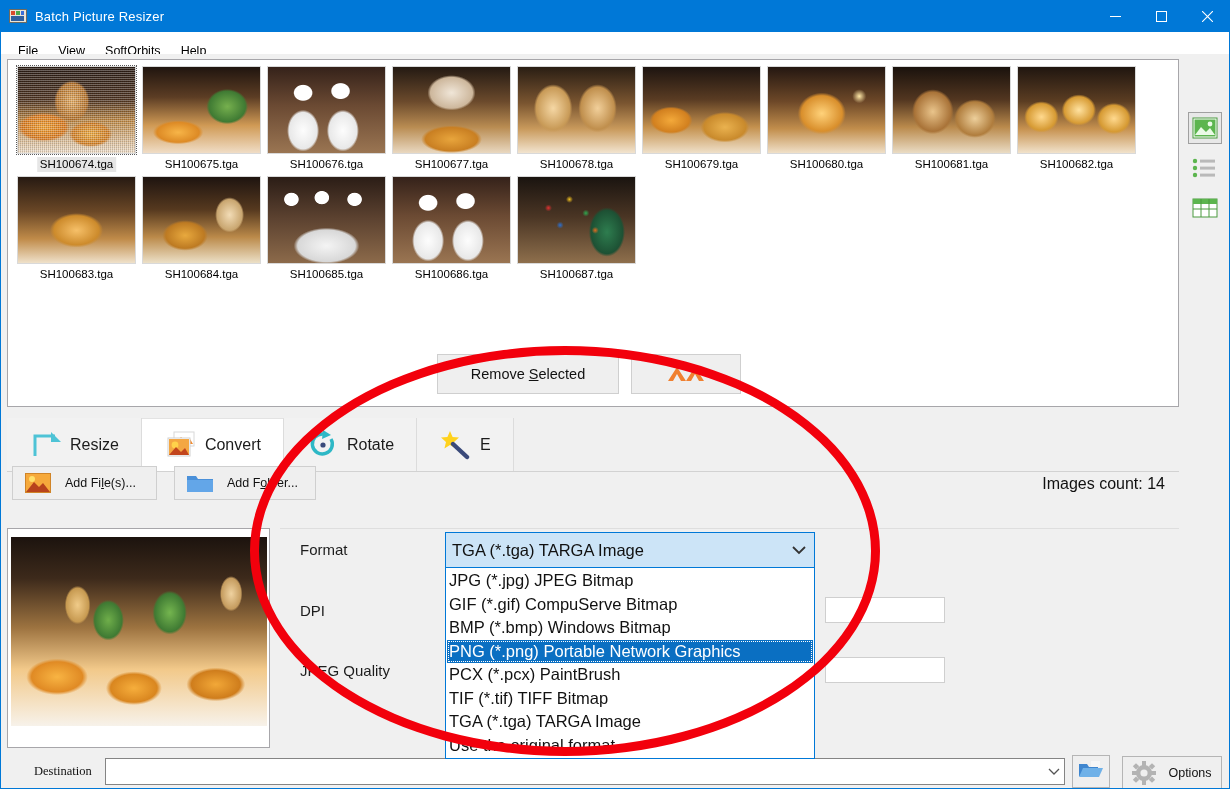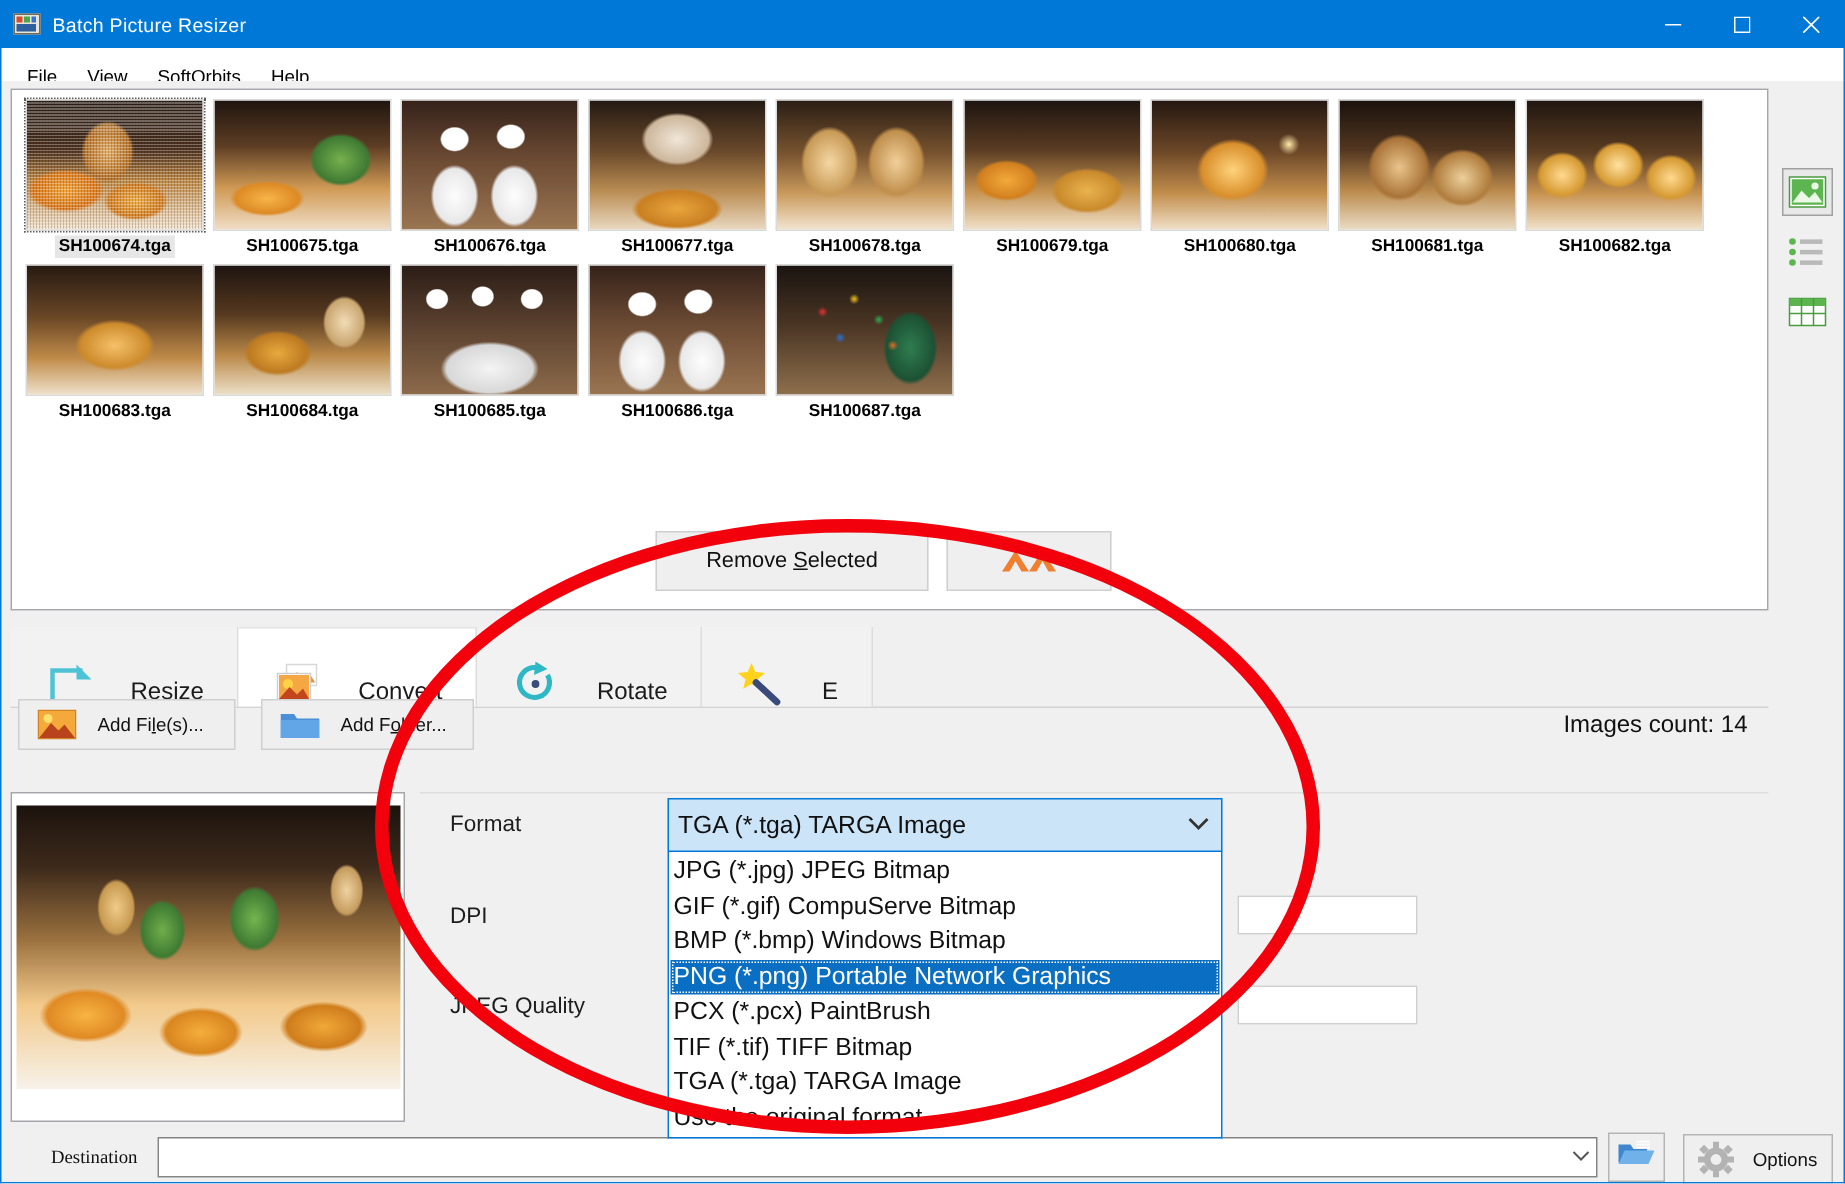--- a/index.html
+++ b/index.html
@@ -42,21 +42,21 @@
 
   
   #client { position:absolute; left:0; top:54px; width:1230px; height:735px; background:#f0f0f0; }
 
   
   #thumb-panel {
     position:absolute; left:7px; top:5px; width:1172px; height:348px;
     background:#fff; border:1px solid #a7a6aa;
   }
   #thumb-grid { padding:4px 0 0 6px; display:flex; flex-wrap:wrap; }
-  .thumb-cell { width:125px; margin:2px 0 2px 0;font-weight:bold; }
+  .thumb-cell { width:125px; margin:2px 0 2px 0; }
   .thumb-img {
     width:119px; height:88px; margin:0 auto;
     border:1px solid #d9d9d9; overflow:hidden; position:relative;
   }
   .thumb-cell.selected .thumb-img { outline:1px dotted #5a5a5a; }
   .thumb-label {
     text-align:center; font-size:11.5px; color:#000; margin-top:3px; height:15px; line-height:15px;
     white-space:nowrap;
   }
   .thumb-cell.selected .thumb-label { background:#e6e6e6; display:inline-block; padding:0 3px;
@@ -149,21 +149,21 @@
     background:#efefef; border:1px solid #cfcfcf;
     display:flex; align-items:center; justify-content:center;
   }
 
   
   #tabs {
     position:absolute; left:7px; top:364px; width:1172px; height:54px;
     border-bottom:1px solid #d2d2d2; display:flex; align-items:stretch;
   }
   .tab {
-    display:flex; align-items:flex-end; gap:24px;
+    display:flex; align-items:center; gap:7px;
     padding:0 22px; font-size:16px; color:#1b1b1b;
     background:#f2f2f2; border-right:1px solid #dcdcdc;
   }
   .tab.active { background:#fff; border-top:1px solid #e3e3e3; }
   .tab-ico { width:34px; height:30px; position:relative; flex:none; }
 
   
   #addrow { position:absolute; left:7px; top:412px; width:1172px; height:36px; }
   .addbtn {
     position:absolute; top:0; height:34px; background:#efefef; border:1px solid #cfcfcf;

